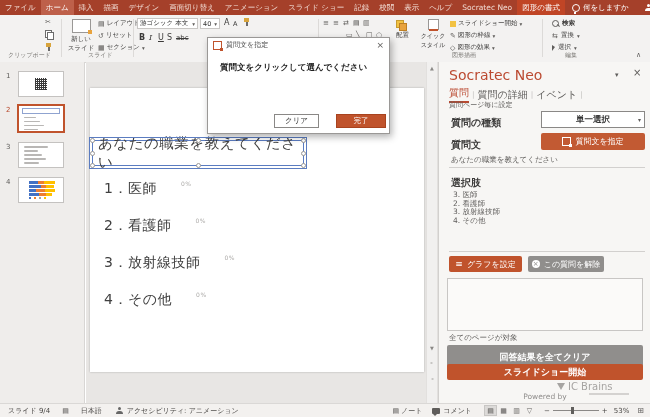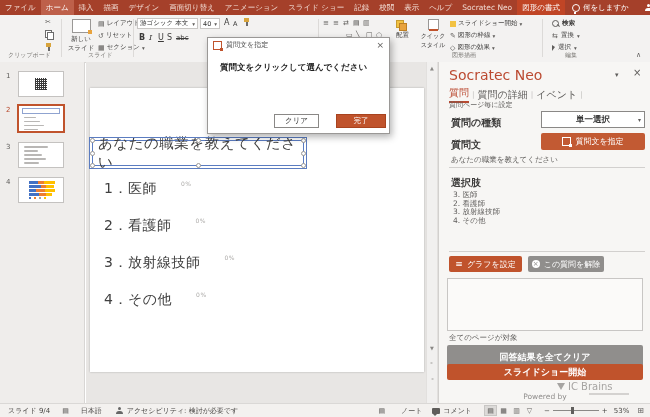--- a/index.html
+++ b/index.html
@@ -407,24 +407,24 @@
     </div>
     <div class="abs" style="left:150px;top:331px;width:40px;height:2px;background:#D4D2D0;"></div>
     <div class="abs" style="left:0;top:330px;width:212px;text-align:center;font-size:7.5px;color:#908E8C;">Powered by</div>
   </div>
 
   <div id="statusbar">
     <span style="margin-left:8px;">スライド 9/4</span>
     <span class="sic" style="margin-left:12px;">▤</span>
     <span style="margin-left:12px;">日本語</span>
     <span class="person" style="margin-left:14px;filter:brightness(0.4);"></span>
-    <span style="margin-left:4px;">アクセシビリティ: 検討が必要です</span>
+    <span style="margin-left:4px;">アクセシビリティ: アニメーション</span>
 
     <span class="sic" style="margin-left:auto;">▤</span>
-    <span style="margin-left:16px;">ノート</span>
+    <span style="margin-left:2px;">ノート</span>
     <span class="bubble" style="margin-left:10px;"></span>
     <span style="margin-left:3px;">コメント</span>
     <span class="viewbox active" style="margin-left:12px;">▤</span>
     <span class="viewbox">▦</span>
     <span class="viewbox">▥</span>
     <span class="viewbox">▽</span>
     <span style="margin-left:8px;">−</span>
     <span class="track">
         <span class="thumbz"></span>
       </span>

